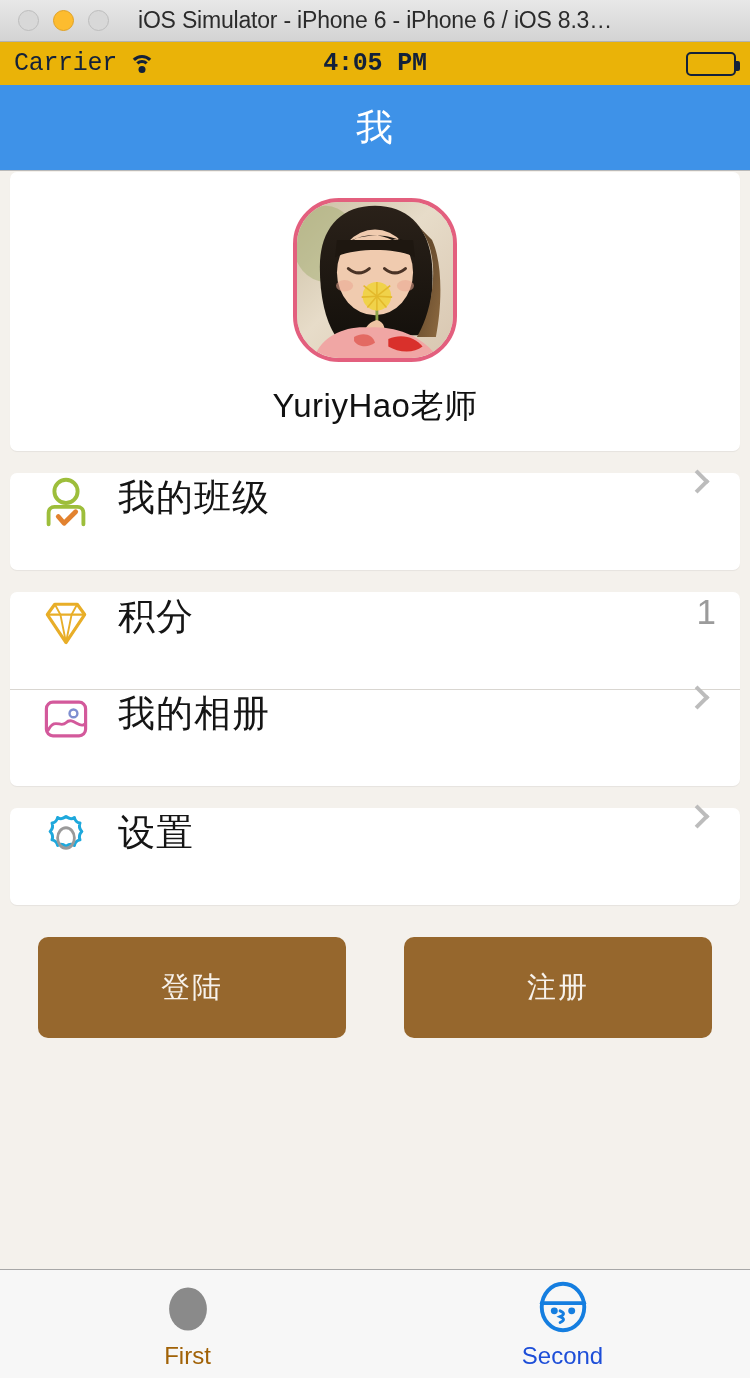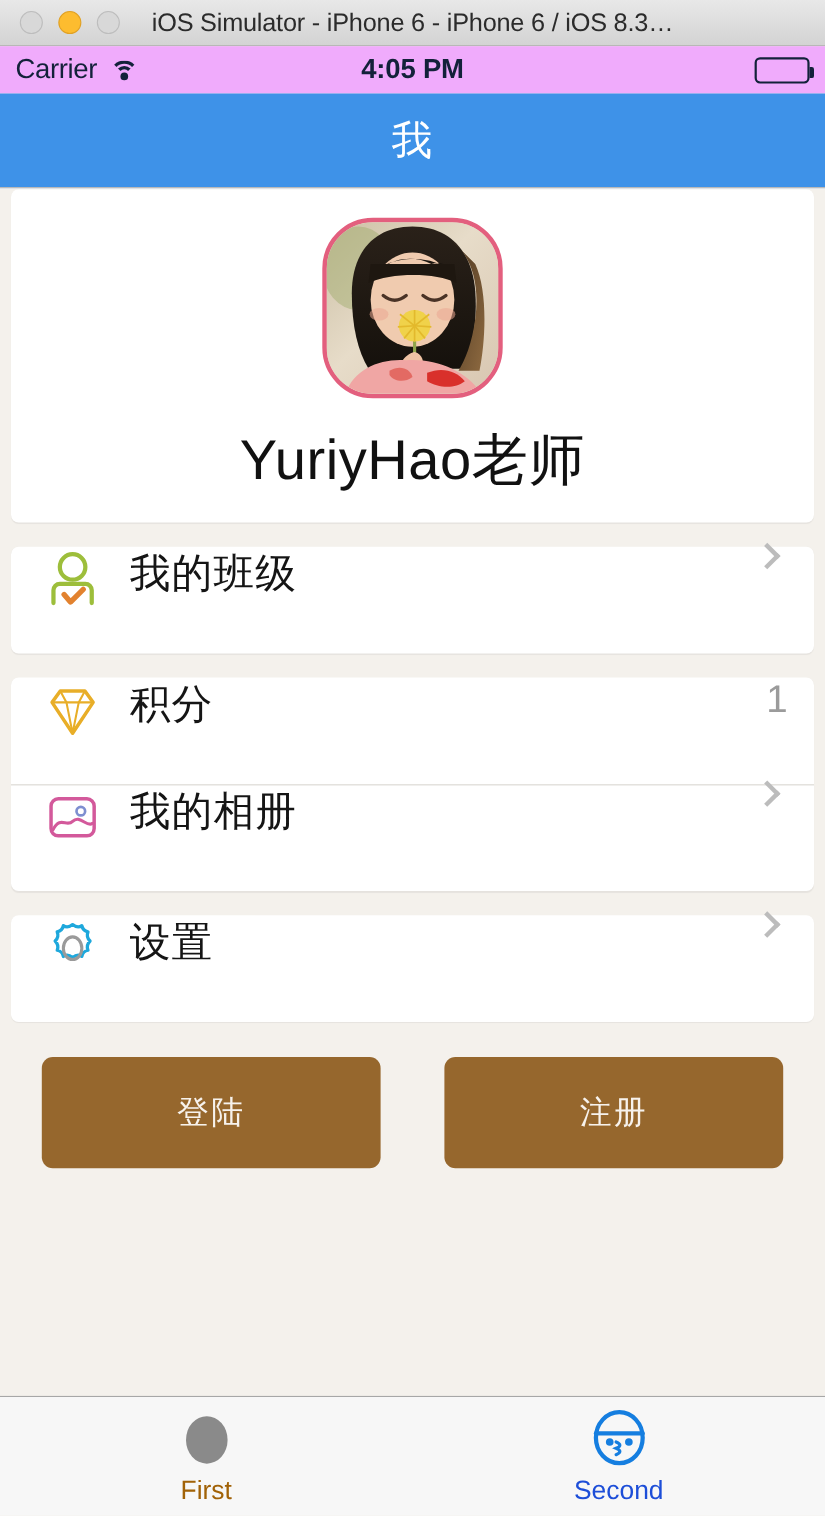--- a/index.html
+++ b/index.html
@@ -23,22 +23,22 @@
   .light.amber{ background:#FDBC2F; border:1px solid #E0A125; }
   .win-title{
     position:absolute; left:0; right:0; text-align:center;
     font-size:23px; color:#2B2B2B; letter-spacing:-0.2px;
     pointer-events:none;
   }
 
   
   .statusbar{
     position:absolute; top:42px; left:0; width:750px; height:43px;
-    background:#f0abfc; display:flex; align-items:center;
-    padding:0 14px; color:#101828;
+    background:#eab308; display:flex; align-items:center;
+    padding:0 14px; color:#101828;font-family:Liberation Mono, monospace;
   }
   .sb-left{ display:flex; align-items:center; gap:11px; }
   .carrier{ font-size:25px; color:#13213a; letter-spacing:-0.3px; }
   .wifi{ width:28px; height:20px; position:relative; }
   .wifi i{
     position:absolute; left:50%; transform:translateX(-50%);
     border:3px solid #13213a; border-bottom-color:transparent;
     border-left-color:transparent; border-right-color:transparent;
     border-radius:50%;
   }
@@ -84,21 +84,21 @@
   }
 
   
   .profile{ padding:26px 0 22px; text-align:center; }
   .avatar{
     width:164px;height:164px;margin:0 auto;
     border-radius:46px; border:4px solid #E35F7E;
     overflow:hidden; position:relative; background:#E9D9C8;
   }
   .avatar .ph{ position:absolute; inset:0; }
-  .username{ margin-top:22px; font-size:51px; color:#111; letter-spacing:.5px; }
+  .username{ margin-top:22px; font-size:33px; color:#111; letter-spacing:.5px; }
 
   
   .row{
     height:97px; display:flex; align-items:flex-start; padding:0 24px 0 26px;
     position:relative;
   }
   .row + .row:before{
     content:""; position:absolute; left:0; right:0; top:0; height:1px;
     background:#D9D6D1;
   }

